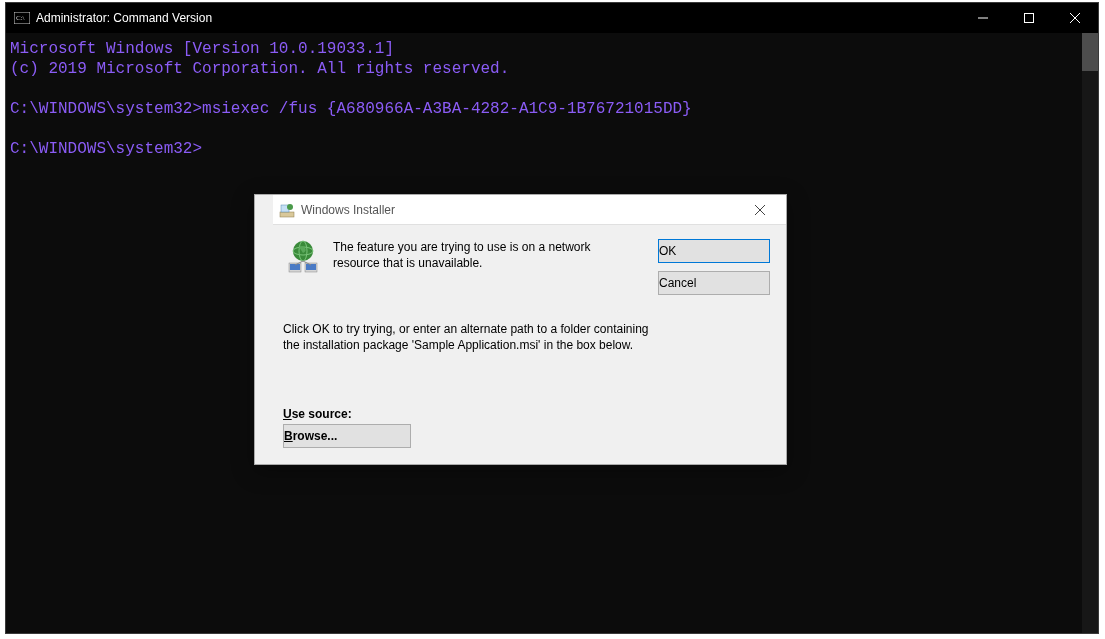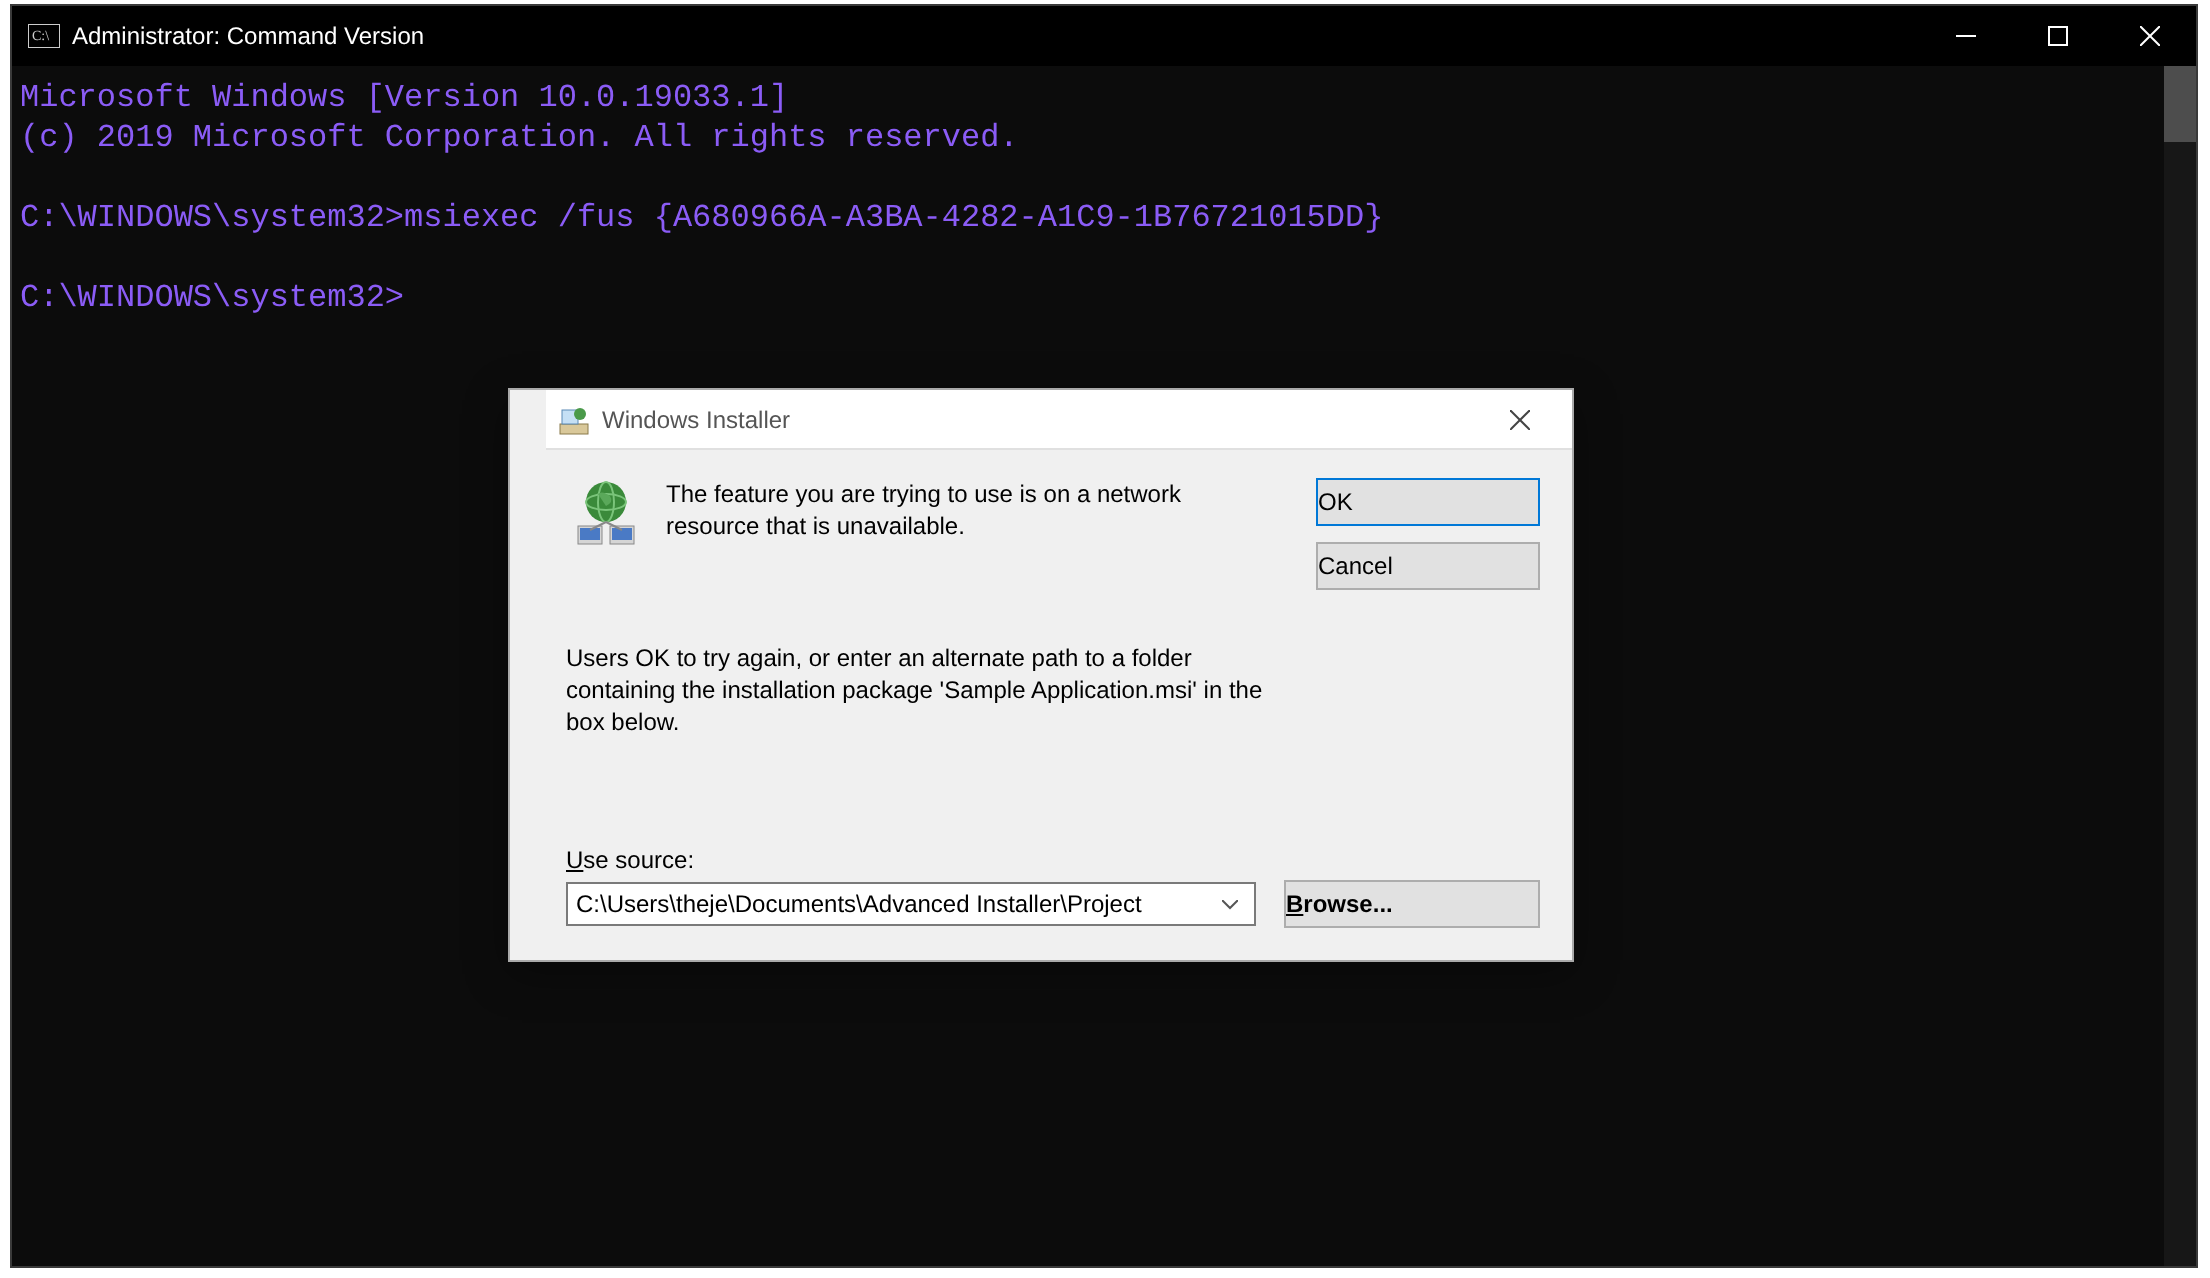--- a/index.html
+++ b/index.html
@@ -156,20 +156,21 @@
   }
   .dlg-instr {
     margin-top: 26px;
     font-size: 12px;
     line-height: 16px;
     max-width: 370px;
   }
   .dlg-source-lbl {
     margin-top: 54px;
     font-size: 12px;
+    font-weight: bold;
   }
   .dlg-source-row {
     display: flex;
     gap: 14px;
     margin-top: 3px;
     align-items: center;
   }
   .combo {
     flex: 1;
     height: 22px;
@@ -277,29 +278,21 @@
       <div class="dlg-msg">The feature you are trying to use is on a network resource that is unavailable.</div>
       <div class="dlg-btns">
         <div class="btn default">
             <span>OK</span>
           </div>
         <div class="btn">
             <span>Cancel</span>
           </div>
       </div>
     </div>
-    <div class="dlg-instr">Users OK to try again, or enter an alternate path to a folder containing the installation package 'Sample Application.msi' in the box below.</div>
+    <div class="dlg-instr">Click OK to try trying, or enter an alternate path to a folder containing the installation package 'Sample Application.msi' in the box below.</div>
     <div class="dlg-source-lbl"><span style="text-decoration:underline">U</span>se source:</div>
     <div class="dlg-source-row">
-      <div class="combo">
-        <span class="combo-text">C:\Users\theje\Documents\Advanced Installer\Project</span>
-        <span class="combo-arrow">
-          <svg width="8" height="5">
-              <path d="M0 0 L4 4 L8 0" fill="none" stroke="#555" stroke-width="1"></path>
-            </svg>
-        </span>
-      </div>
       <div class="btn browse-btn">
           <span><span style="text-decoration:underline">B</span>rowse...</span>
         </div>
     </div>
   </div>
 </div>
 
 </body></html>

